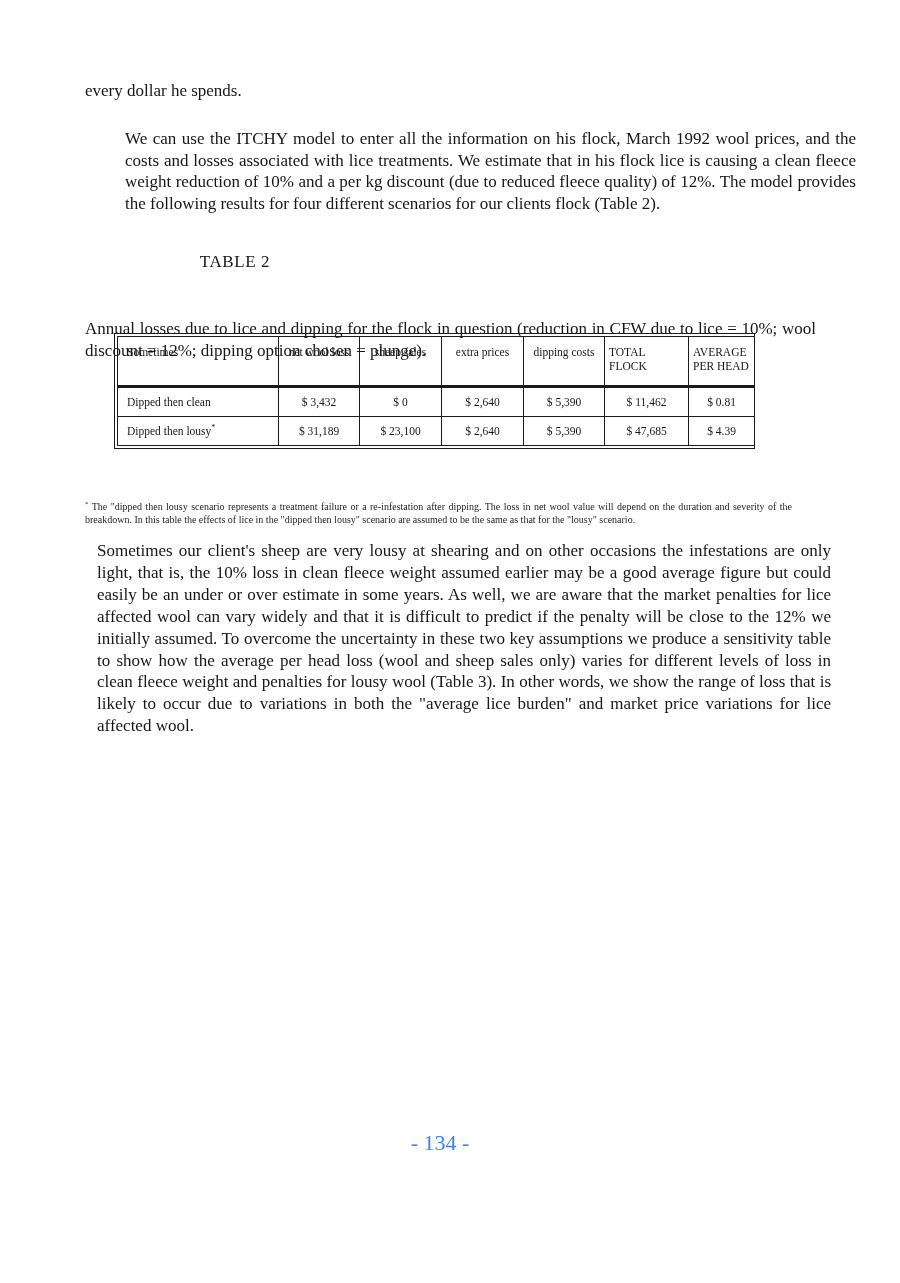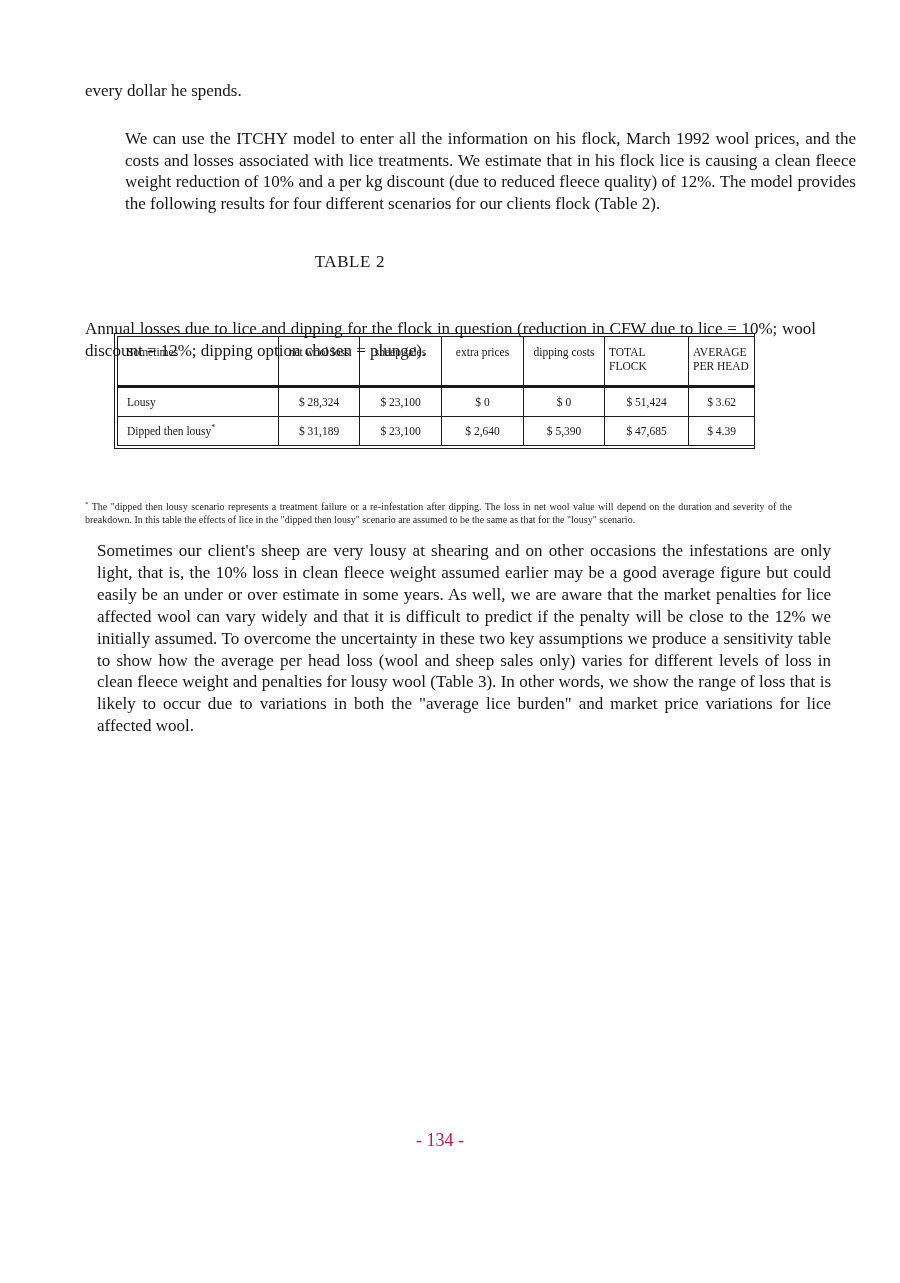--- a/index.html
+++ b/index.html
@@ -16,21 +16,21 @@
   .abs { position: absolute; }
 
   .bodytext {
     font-size: 17px;
     line-height: 21.5px;
     text-align: justify;
     color: #161616;
   }
   #intro-line   { left: 85px; top: 80px;  width: 740px; text-align: left; }
   #paragraph-1  { left: 85px; top: 128px; width: 731px; margin-left: 40px; }
-  #table-heading{ left: 85px; top: 251px; width: 300px; letter-spacing: 0.6px; text-align: right; }
+  #table-heading{ left: 85px; top: 251px; width: 300px; letter-spacing: 0.6px; text-align: center; }
   #table-caption{ left: 85px; top: 273px; width: 731px; margin-top: 45px; }
   #paragraph-2  { left: 85px; top: 540px; width: 734px; line-height: 21.9px; margin-left: 12px; }
 
   
   #table-wrap {
     left: 114px; top: 333px; width: 641px;
   }
   .table-outer {
     border: 1.5px solid #1a1a1a;
     padding: 2px;
@@ -68,22 +68,22 @@
     font-size: 10px;
     line-height: 13px;
     text-align: justify;
     color: #1d1d1d;
   }
   #table-footnote sup { font-size: 7px; }
 
   #page-number {
     left: 0px; top: 1130px; width: 880px;
     text-align: center;
-    font-size: 18px;
-    color: #be185d;
+    font-size: 22px;
+    color: #3b82f6;
   }
 </style>
 </head>
 <body>
 
 <div class="abs bodytext" id="intro-line">every dollar he spends.</div>
 
 <div class="abs bodytext" id="paragraph-1">We can use the ITCHY model to enter all the information on his flock, March 1992 wool prices, and the costs and losses associated with lice treatments.  We estimate that in his flock lice is causing a clean fleece weight reduction of 10% and a per kg discount (due to reduced fleece quality) of 12%.  The model provides the following results for four different scenarios for our clients flock (Table 2).</div>
 
 <div class="abs bodytext" id="table-heading">TABLE 2</div>
@@ -108,27 +108,27 @@
           <th class="col-center">net wool loss</th>
           <th class="col-center">sheep sales</th>
           <th class="col-center">extra prices</th>
           <th class="col-center">dipping costs</th>
           <th class="col-left">TOTAL FLOCK</th>
           <th class="col-left">AVERAGE PER HEAD</th>
         </tr>
       </thead>
       <tbody>
         <tr>
-          <td class="scenario-cell"><span>Lousy</span></td>
-          <td class="value-cell">$ 28,324</td>
-          <td class="value-cell">$ 23,100</td>
+          <td class="scenario-cell"><span>Dipped then clean</span></td>
+          <td class="value-cell">$ 3,432</td>
           <td class="value-cell">$ 0</td>
-          <td class="value-cell">$ 0</td>
-          <td class="value-cell">$ 51,424</td>
-          <td class="value-cell">$ 3.62</td>
+          <td class="value-cell">$ 2,640</td>
+          <td class="value-cell">$ 5,390</td>
+          <td class="value-cell">$ 11,462</td>
+          <td class="value-cell">$ 0.81</td>
         </tr>
         <tr>
           <td class="scenario-cell"><span>Dipped then lousy</span><sup>*</sup></td>
           <td class="value-cell">$ 31,189</td>
           <td class="value-cell">$ 23,100</td>
           <td class="value-cell">$ 2,640</td>
           <td class="value-cell">$ 5,390</td>
           <td class="value-cell">$ 47,685</td>
           <td class="value-cell">$ 4.39</td>
         </tr>

